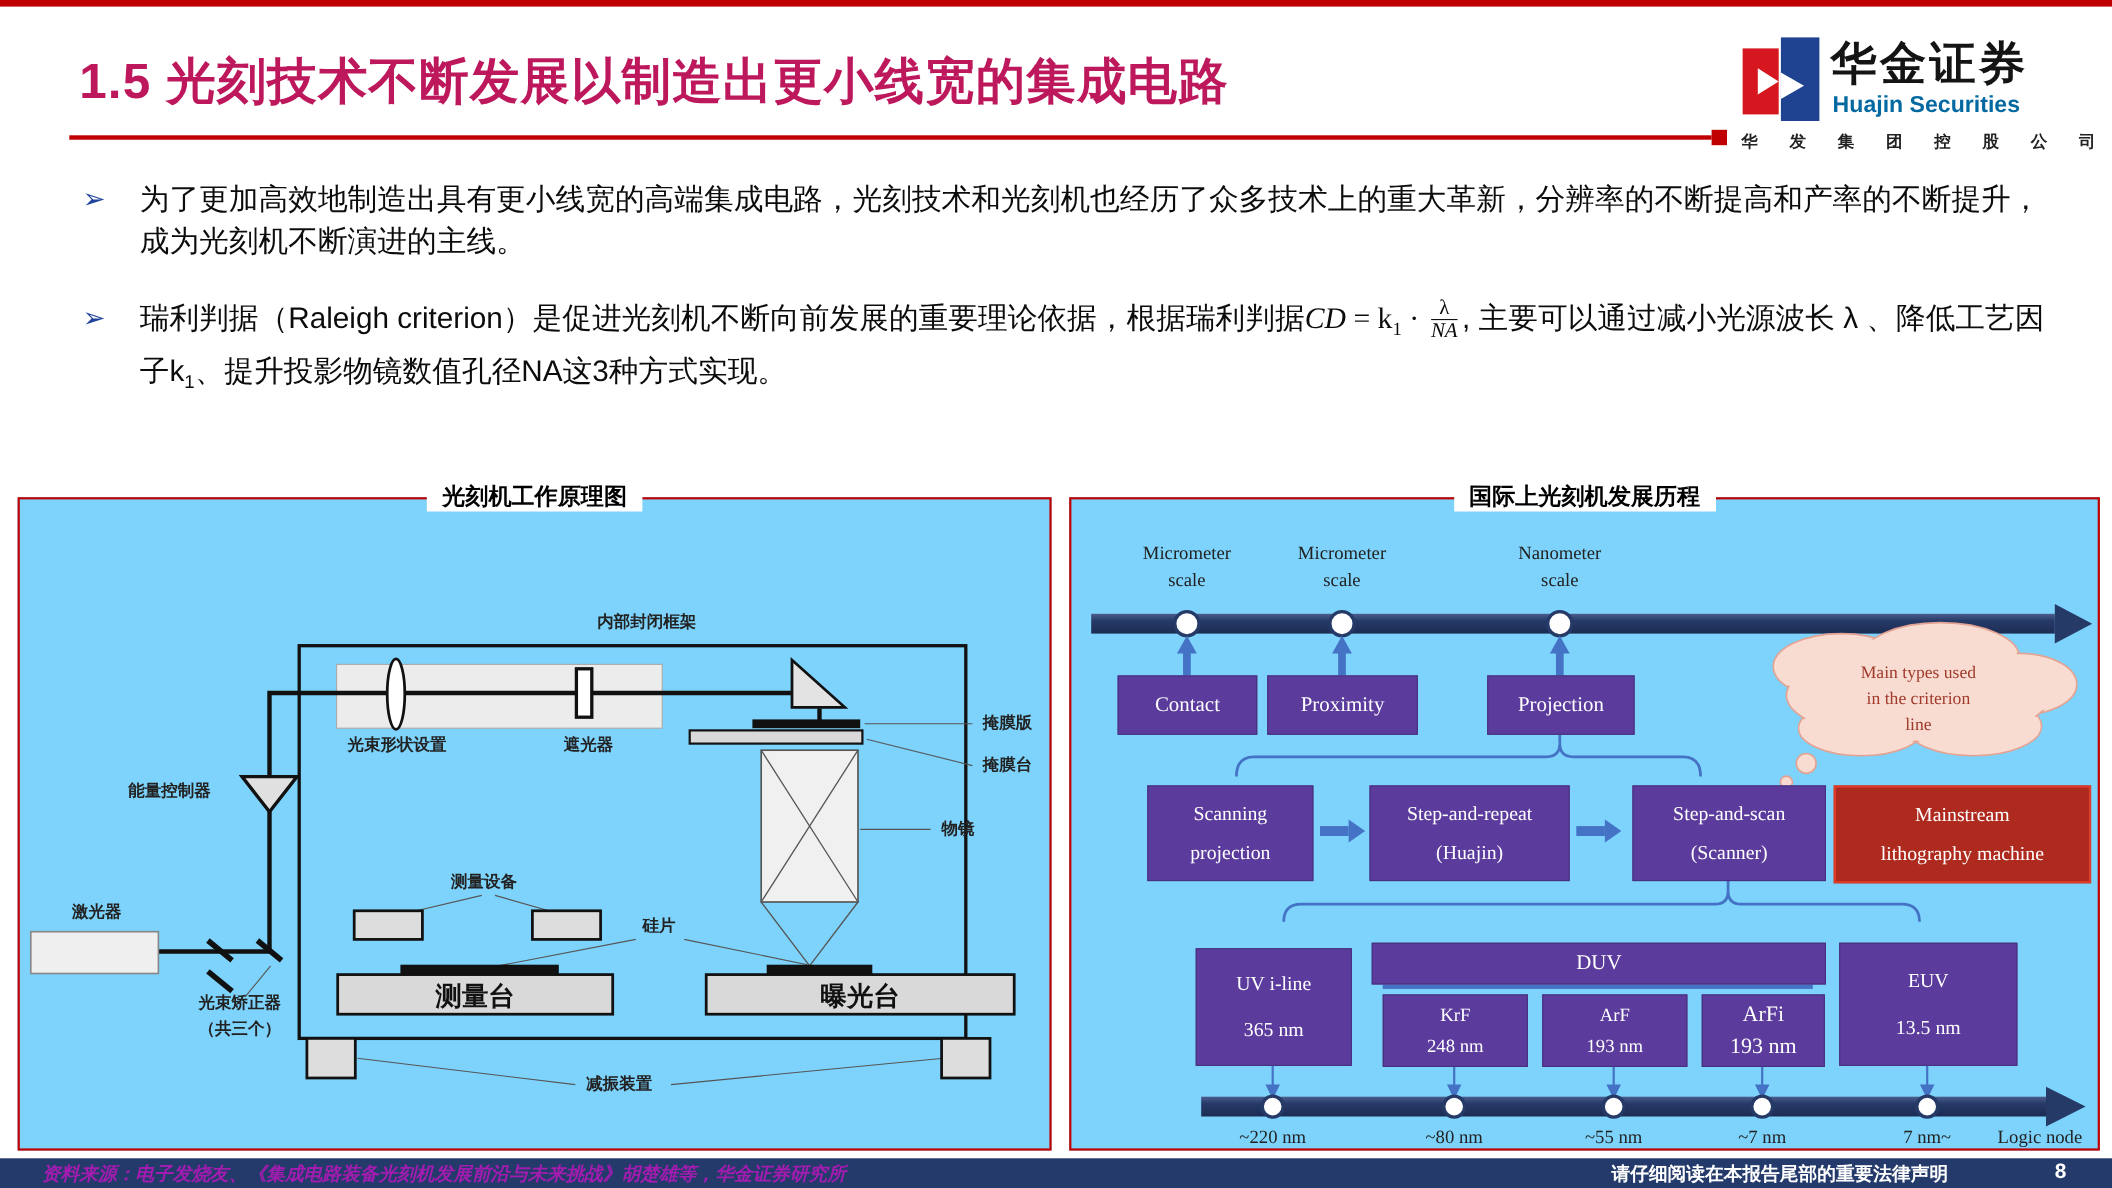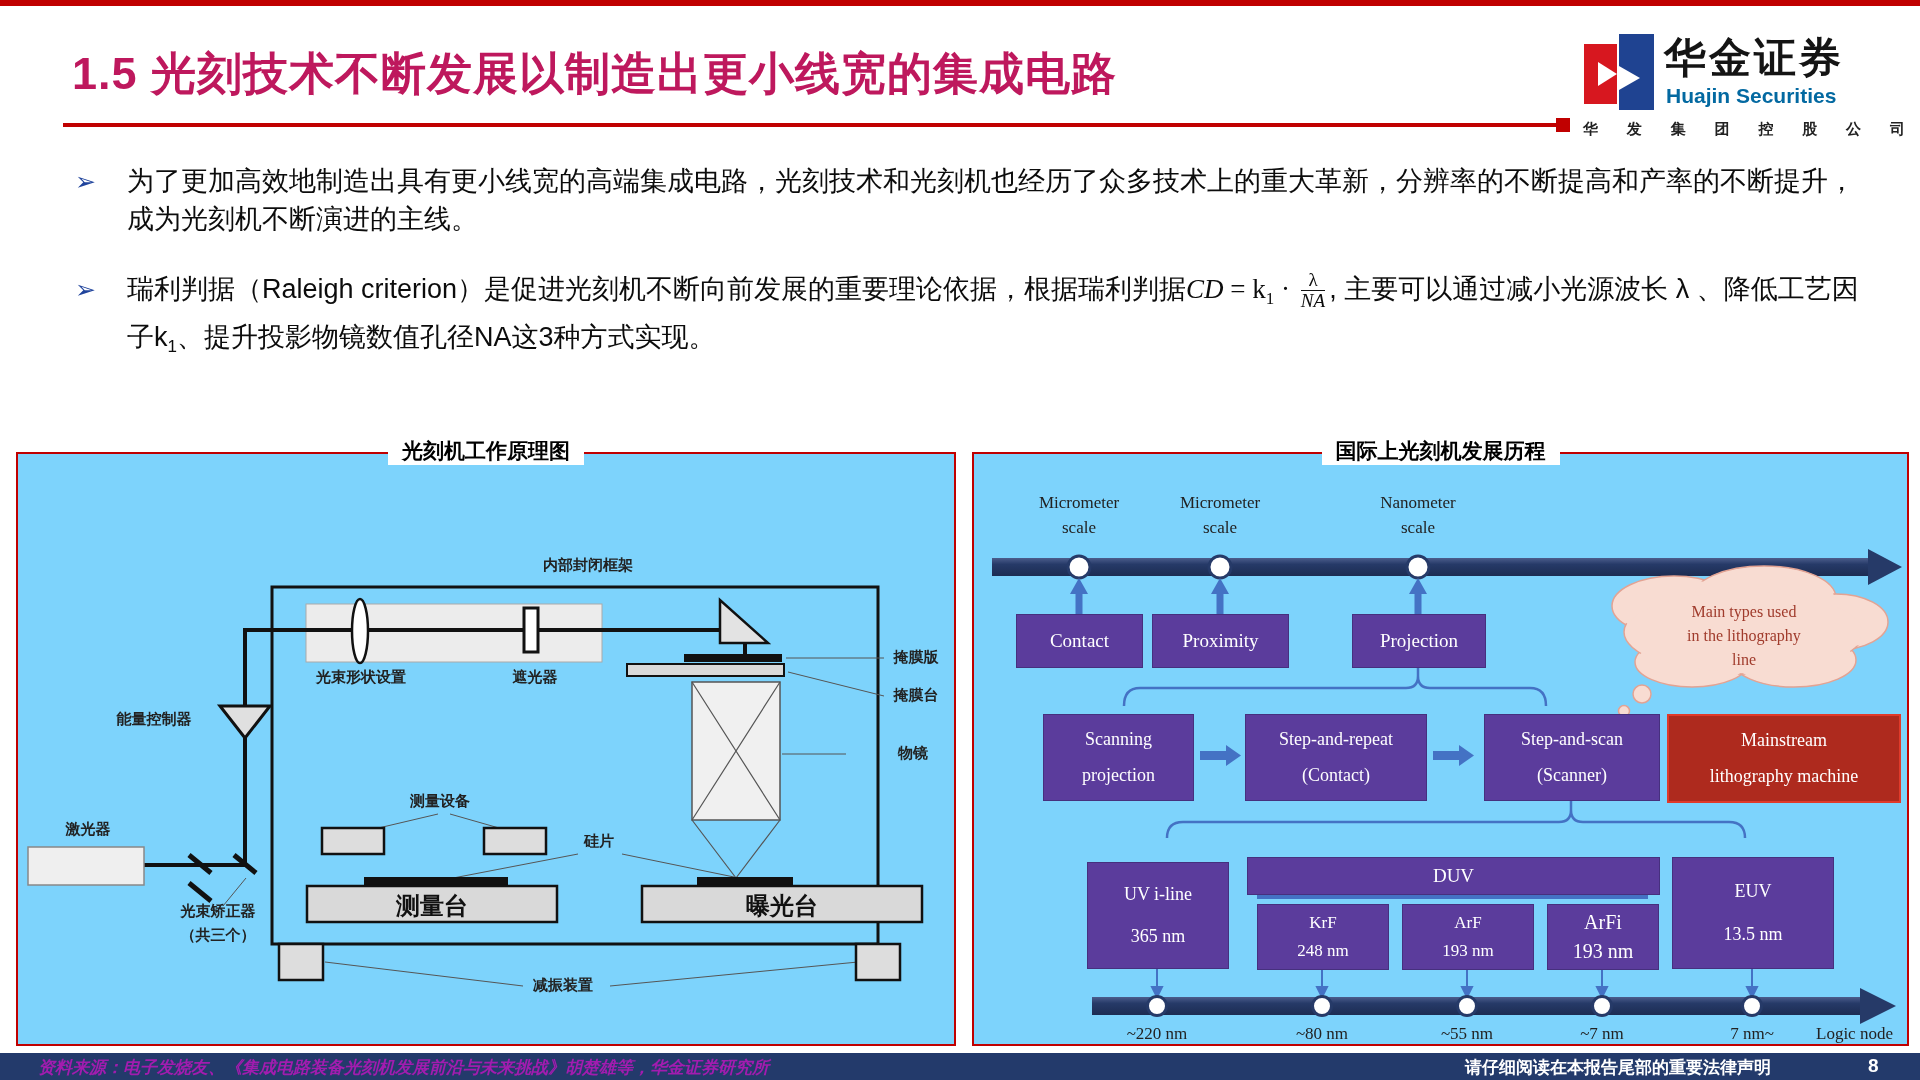--- a/index.html
+++ b/index.html
@@ -144,21 +144,21 @@
       <rect x="10" y="393" width="116" height="38" fill="#EFEFEF" stroke="#888" stroke-width="1.5"></rect>
 
       <path d="M171,401 L193,419 M216,401 L238,419 M171,429 L193,447" stroke="#111" stroke-width="5"></path>
     </svg>
     <div class="dlbl" style="left:505px;top:102px;width:130px;">内部封闭框架</div>
     <div class="dlbl" style="left:288px;top:214px;width:110px;">光束形状设置</div>
     <div class="dlbl" style="left:482px;top:214px;width:70px;">遮光器</div>
     <div class="dlbl" style="left:86px;top:256px;width:100px;">能量控制器</div>
     <div class="dlbl" style="left:868px;top:194px;width:60px;">掩膜版</div>
     <div class="dlbl" style="left:868px;top:232px;width:60px;">掩膜台</div>
-    <div class="dlbl" style="left:872px;top:290px;width:46px;">物镜</div>
+    <div class="dlbl" style="left:830px;top:290px;width:46px;">物镜</div>
     <div class="dlbl" style="left:382px;top:338px;width:80px;">测量设备</div>
     <div class="dlbl" style="left:40px;top:366px;width:60px;">激光器</div>
     <div class="dlbl" style="left:140px;top:448px;width:120px;">光束矫正器</div>
     <div class="dlbl" style="left:140px;top:472px;width:120px;">（共三个）</div>
     <div class="dlbl" style="left:556px;top:378px;width:50px;">硅片</div>
     <div class="stage-txt" style="left:289px;top:436px;width:250px;">测量台</div>
     <div class="stage-txt" style="left:624px;top:436px;width:280px;">曝光台</div>
     <div class="dlbl" style="left:500px;top:522px;width:90px;">减振装置</div>
   </div>
 
@@ -266,34 +266,34 @@
     <div class="pbox" style="left:378px;top:160px;width:132px;height:52px;">
       <span>Projection</span>
       </div>
 
     <div class="pbox" style="left:69px;top:260px;width:149px;height:85px;font-size:18px;">
       <span>Scanning</span>
         <span>projection</span>
       </div>
     <div class="pbox" style="left:271px;top:260px;width:180px;height:85px;font-size:18px;">
       <span>Step-and-repeat</span>
-        <span>(Contact)</span>
+        <span>(Huajin)</span>
       </div>
     <div class="pbox" style="left:510px;top:260px;width:174px;height:85px;font-size:18px;">
       <span>Step-and-scan</span>
         <span>(Scanner)</span>
       </div>
     <div class="pbox red-box" style="left:693px;top:260px;width:230px;height:85px;font-size:18px;">
       <span>Mainstream</span>
         <span>lithography machine</span>
       </div>
 
     <div class="cloud-txt" style="left:658px;top:146px;width:224px;">
       <div>Main types used</div>
-      <div>in the lithography</div>
+      <div>in the criterion</div>
       <div>line</div>
     </div>
 
     <div class="pbox" style="left:113px;top:408px;width:140px;height:105px;font-size:18px;">
       <span>UV i-line</span>
         <span>365 nm</span>
       </div>
     <div class="pbox" style="left:273px;top:403px;width:411px;height:36px;">
       <span>DUV</span>
       </div>

